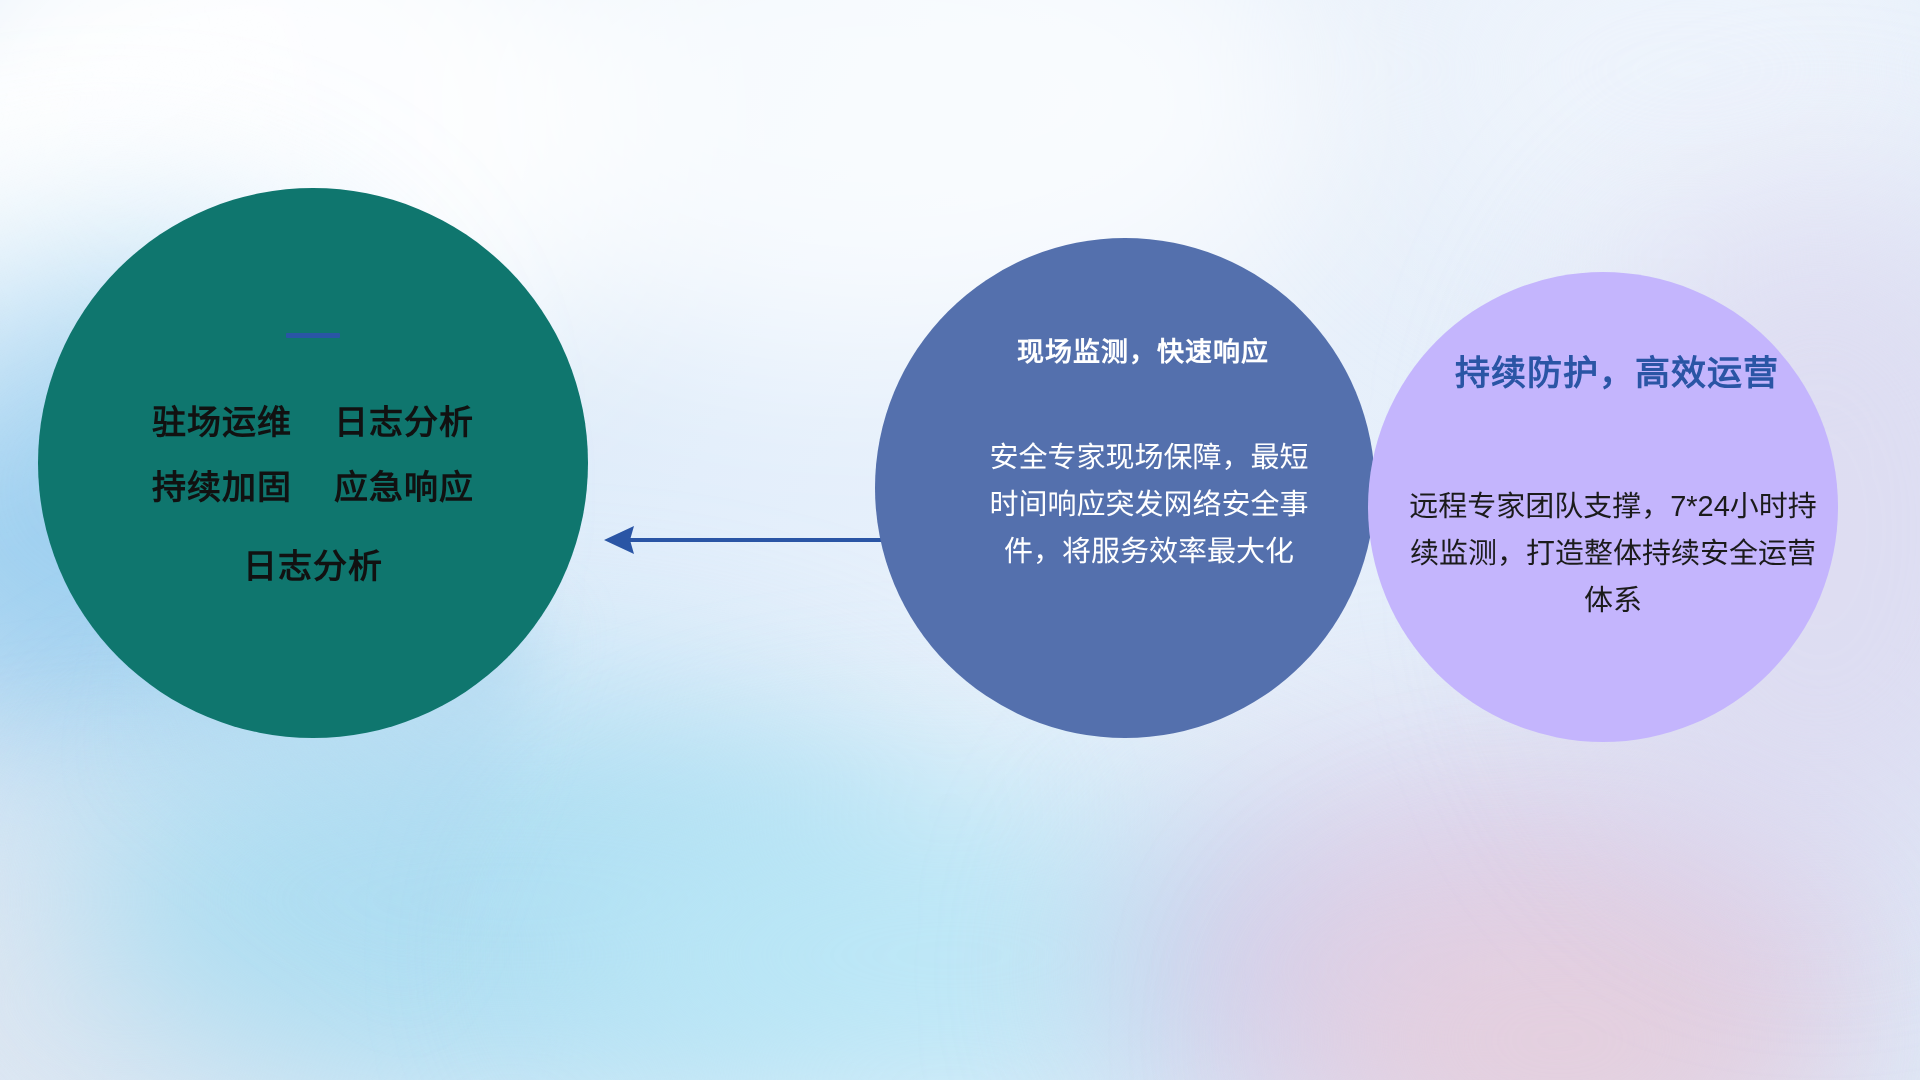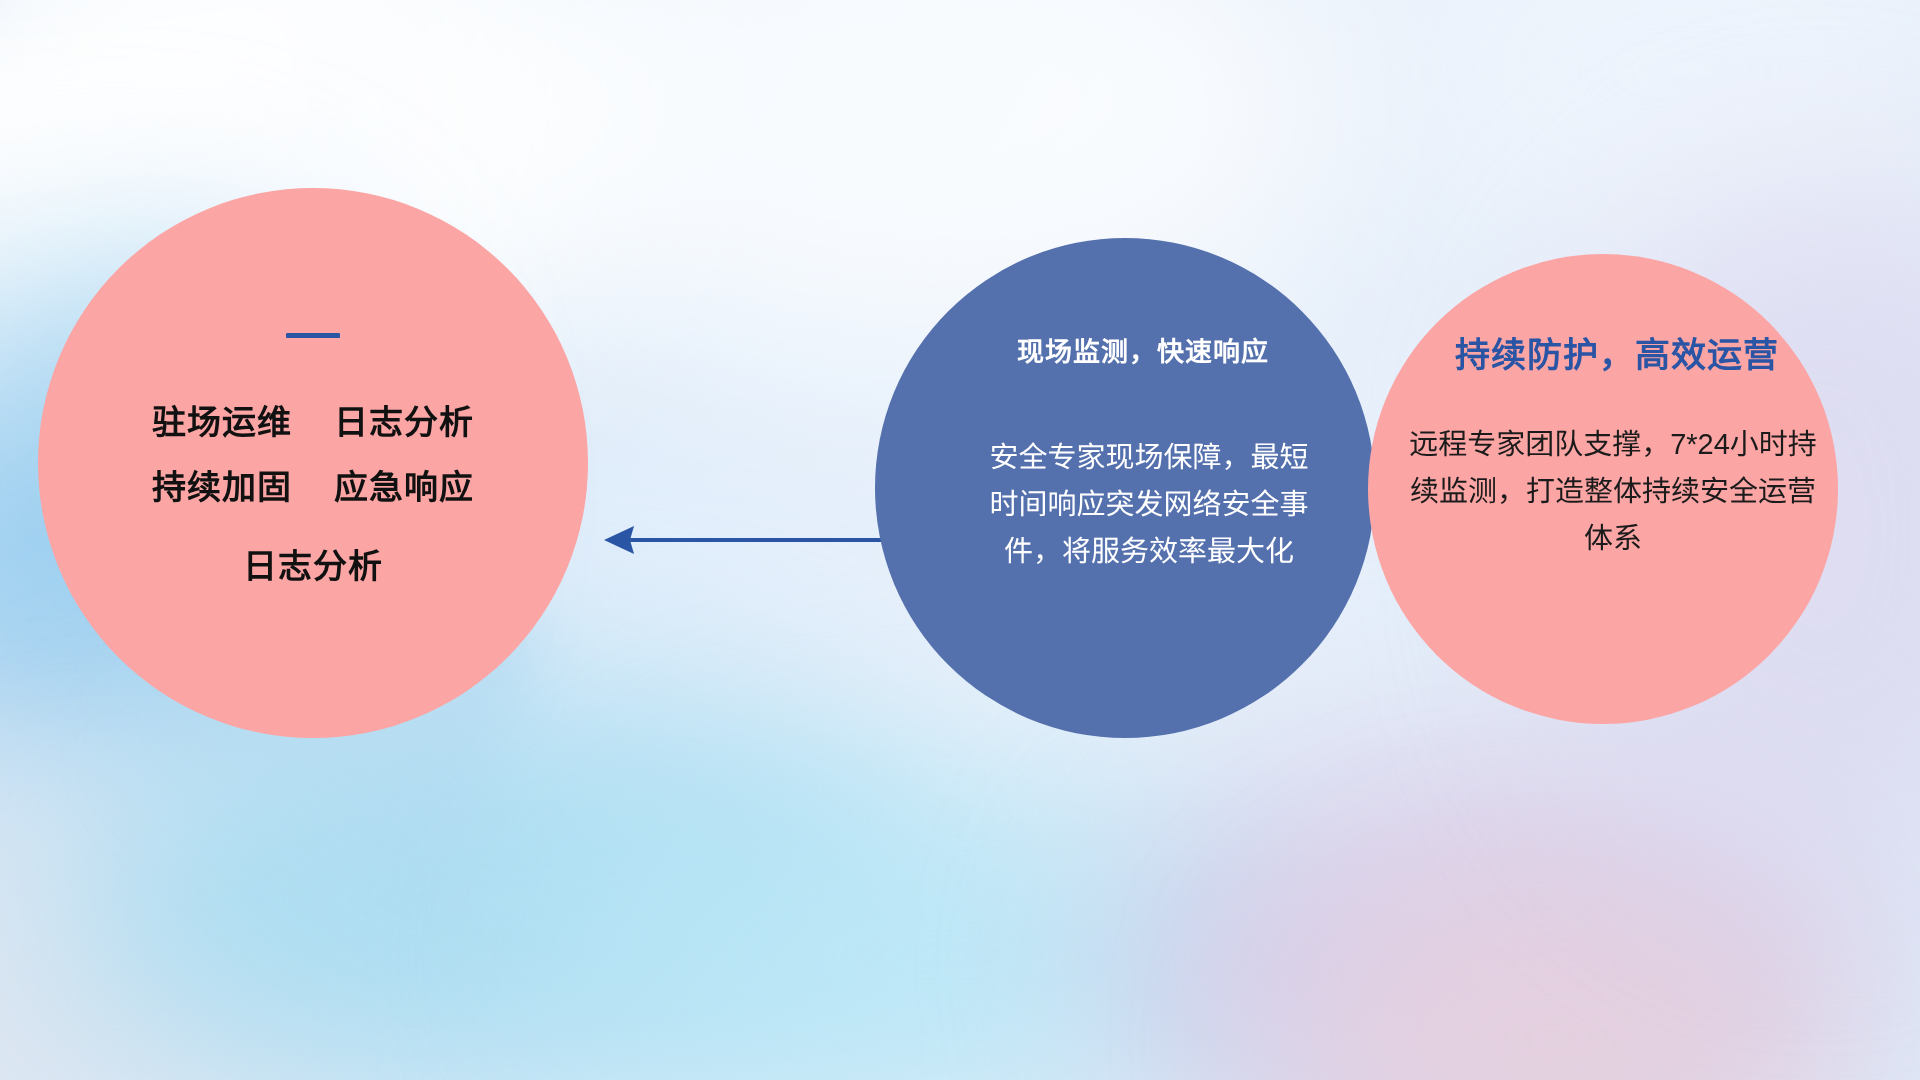--- a/index.html
+++ b/index.html
@@ -111,21 +111,21 @@
     position: absolute;
     border-radius: 50%;
     box-sizing: border-box;
   }
 
   .circle-left {
     left: 38px;
     top: 188px;
     width: 550px;
     height: 550px;
-    background: #fca5a5;
+    background: #0f766e;
     display: flex;
     flex-direction: column;
     align-items: center;
     justify-content: center;
     z-index: 4;
   }
 
   .circle-middle {
     left: 875px;
     top: 238px;
@@ -135,30 +135,31 @@
     z-index: 5;
     display: flex;
     flex-direction: column;
     align-items: center;
     justify-content: flex-start;
     padding-top: 92px;
   }
 
   .circle-right {
     left: 1368px;
-    top: 254px;
+    top: 272px;
     width: 470px;
     height: 470px;
-    background: #fca5a5;
+    background: #c4b5fd;
     z-index: 6;
     display: flex;
     flex-direction: column;
     align-items: center;
     justify-content: flex-start;
     padding-top: 72px;
+    gap: 44px;
   }
 
   
   .rule {
     width: 54px;
     height: 5px;
     background: #2a55a5;
     border-radius: 1px;
     margin-bottom: 58px;
   }

